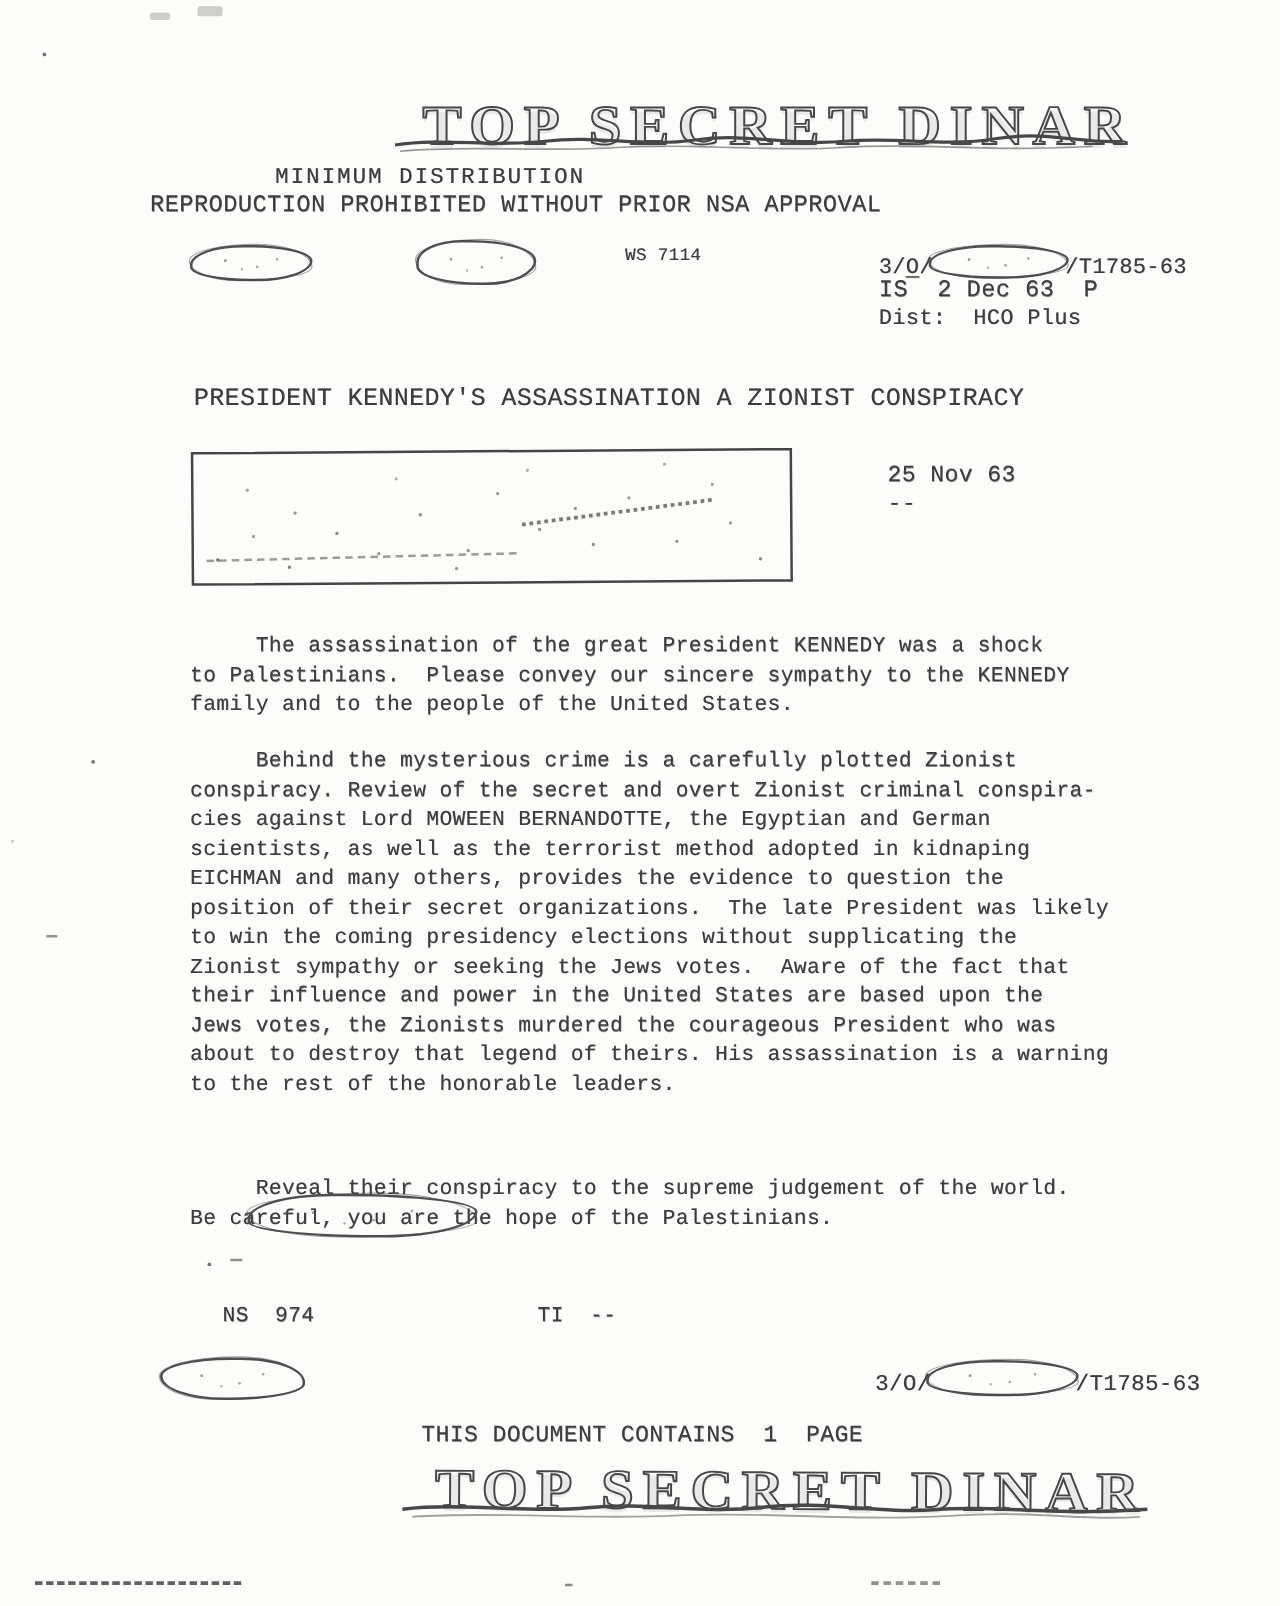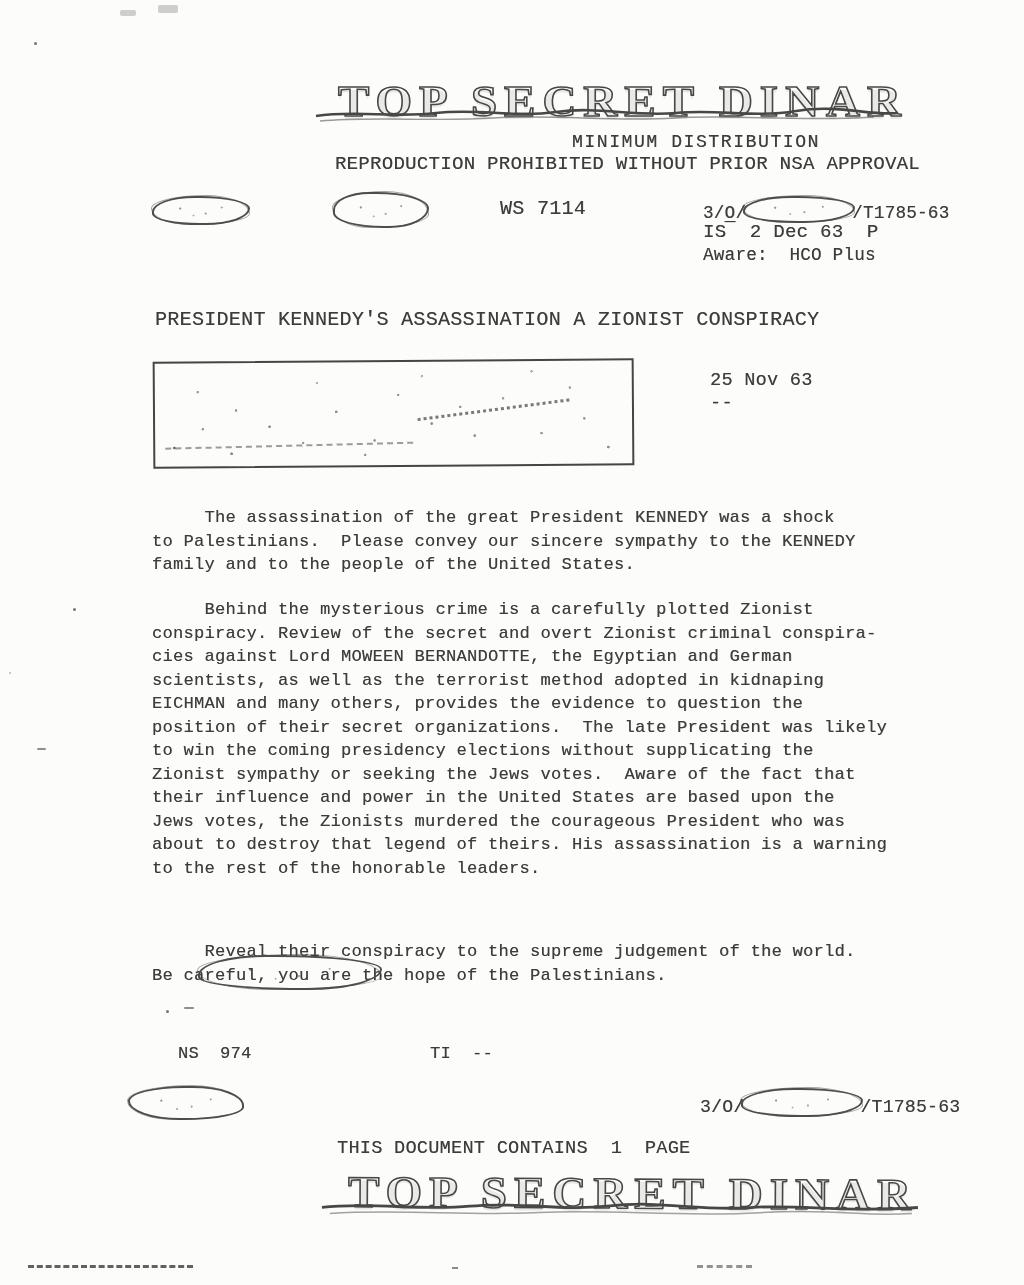--- a/index.html
+++ b/index.html
@@ -15,21 +15,21 @@
   .mono{
     position:absolute;
     font-family:"Liberation Mono","DejaVu Sans Mono",monospace;
     font-size:17px;
     color:#3c3c3c;
     white-space:pre-wrap;
     text-shadow:0.3px 0.3px 0.5px rgba(50,50,50,0.55);
     letter-spacing:0.3px;
   }
   .para{line-height:23.5px;width:830px;}
-  .center-line{text-align:right;}
+  .center-line{text-align:left;}
   
   .stamp{position:absolute;}
   .stamp-text{
     font-family:"Liberation Serif","DejaVu Serif",serif;
     font-weight:bold;
     font-size:47px;
     letter-spacing:7px;
     color:transparent;
     -webkit-text-stroke:1.6px #474747;
     text-shadow:0 3px 0 rgba(70,70,70,0.10);
@@ -119,25 +119,25 @@
       <path d="M2,14 C40,8 80,16 122,11 S200,16 242,10 S320,15 362,11 S440,16 482,9 S556,14 584,11" fill="none" stroke="#474747" stroke-width="2.6"></path>
       <path d="M6,19 C60,14 120,20 180,16 S300,20 360,16 S480,20 560,15" fill="none" stroke="rgba(71,71,71,0.55)" stroke-width="1.4"></path>
     </svg>
   </div>
 
   <div class="mono center-line" style="left:220px;top:132px;width:600px;letter-spacing:1.6px;font-size:18px;">MINIMUM DISTRIBUTION</div>
   <div class="mono center-line" style="left:120px;top:153px;width:800px;font-size:19px;">REPRODUCTION PROHIBITED WITHOUT PRIOR NSA APPROVAL</div>
 
   <div class="blob" style="left:152px;top:196px;width:94px;height:25px;"></div>
   <div class="blob" style="left:333px;top:192px;width:92px;height:32px;border-radius:40% 58% 44% 56% / 52% 48% 58% 44%;"></div>
-  <div class="mono" style="left:500px;top:197px;font-size:20px;">WS 7114</div>
+  <div class="mono" style="left:500px;top:197px;font-size:14px;">WS 7114</div>
 
   <div class="mono" style="left:703px;top:196px;font-size:17.5px;"><span>3/</span><span class="u">O</span><span>/</span><span class="blob inline-blob"></span><span>/T1785-63</span></div>
   <div class="mono" style="left:703px;top:221px;font-size:19px;">IS  2 Dec 63  P</div>
-  <div class="mono" style="left:703px;top:245px;font-size:17.5px;">Aware:  HCO Plus</div>
+  <div class="mono" style="left:703px;top:245px;font-size:17.5px;">Dist:  HCO Plus</div>
 
   <div class="mono" style="left:155px;top:308px;font-size:20px;">PRESIDENT KENNEDY'S ASSASSINATION A ZIONIST CONSPIRACY</div>
 
   <div class="noise-box" style="left:153px;top:360px;width:477px;height:103px;">
     <div class="streak streak1"></div>
     <div class="streak streak2"></div>
   </div>
 
   <div class="mono" style="left:710px;top:370px;font-size:18.5px;">25 Nov 63</div>
   <div class="mono" style="left:710px;top:393px;font-size:18.5px;">--</div>

